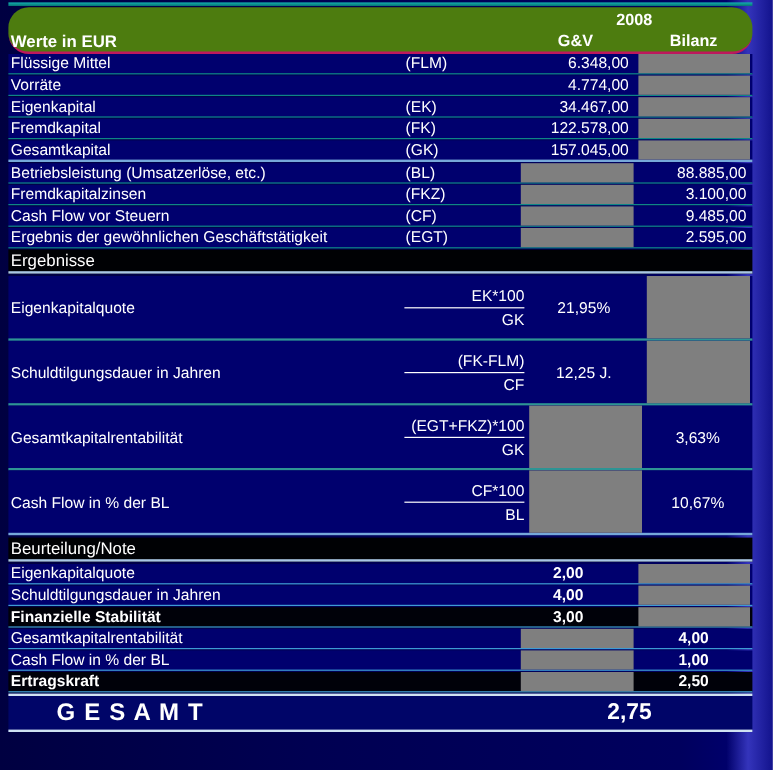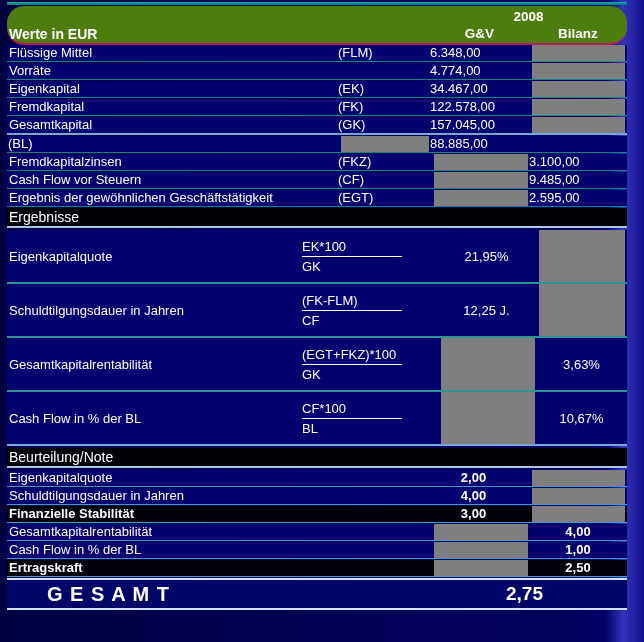--- a/index.html
+++ b/index.html
@@ -17,31 +17,31 @@
   .cols-row{display:grid;grid-template-columns:330px 93px 99px 98px;height:18px;line-height:18px;}
   .title{padding-left:2px;font-weight:700;font-size:14px;}
   .colhead{text-align:center;font-weight:700;font-size:13.5px;}
   .row,.note{display:grid;grid-template-columns:330px 93px 99px 98px;height:16px;line-height:16px;
     background:#00006e;font-size:13px;border-bottom:1px solid #0e8585;margin-bottom:1px;}
   .note{border-bottom:1px solid #3d9bd4;}
   .block-end{border-bottom:2px solid #76a8da;}
   .c{overflow:hidden;white-space:nowrap;}
   .cl{padding-left:2px;}
   .cc{padding-left:1px;}
-  .cnum{text-align:left;padding-right:5px;}
+  .cnum{text-align:right;padding-right:5px;}
   .gray{background:#7f7f7f;}
   .gray-gv{margin:0 2px 0 3px;}
   .gray-bz{margin-left:4px;margin-right:1px;}
   .band{height:18px;line-height:18px;background:#000104;border-bottom:2px solid #a9c6e4;
     margin-bottom:2px;font-weight:400;font-size:14px;padding-left:2px;}
   .ratio{display:grid;grid-template-columns:295px 135px 99px 91px;height:52px;background:#00006e;
     font-size:13px;border-bottom:2px solid #2d9494;}
   #ratio-rows .ratio:last-child{border-bottom:2px solid #76a8da;margin-bottom:2px;}
   .rlabel{display:flex;align-items:center;padding-left:2px;}
-  .fraction{display:flex;flex-direction:column;align-items:flex-start;justify-content:center;}
+  .fraction{display:flex;flex-direction:column;align-items:flex-end;justify-content:center;}
   .frac-line{width:100px;border-top:1.5px solid #ffffff;margin:2px 0 2px 0;}
   .rv{display:flex;align-items:center;justify-content:center;}
   .black-row{background:#000109;}
   .bold{font-weight:700;}
   .nv-b{text-align:center;padding-right:12px;font-weight:700;}
   .nv-g{text-align:center;font-weight:700;}
   .total-row{display:grid;grid-template-columns:330px 206px 84px;height:28px;align-items:center;
     background:#000568;border-top:2px solid #cfe2f2;border-bottom:2px solid #cfe2f2;margin-top:1px;}
   .total-label{padding-left:3px;font-weight:700;font-size:20px;letter-spacing:1px;margin-left:37px;}
   .total-value{text-align:right;font-weight:700;font-size:19px;}
@@ -90,20 +90,21 @@
         <div class="c cnum">122.578,00</div>
         <div class="c cnum gray gray-gv"></div>
       </div>
       <div class="row block-end">
         <div class="c cl">Gesamtkapital</div>
         <div class="c cc">(GK)</div>
         <div class="c cnum">157.045,00</div>
         <div class="c cnum gray gray-gv"></div>
       </div>
       <div class="row">
+        <div class="c cl">Betriebsleistung (Umsatzerlöse, etc.)</div>
         <div class="c cc">(BL)</div>
         <div class="c cnum gray gray-bz"></div>
         <div class="c cnum">88.885,00</div>
       </div>
       <div class="row">
         <div class="c cl">Fremdkapitalzinsen</div>
         <div class="c cc">(FKZ)</div>
         <div class="c cnum gray gray-bz"></div>
         <div class="c cnum">3.100,00</div>
       </div>

